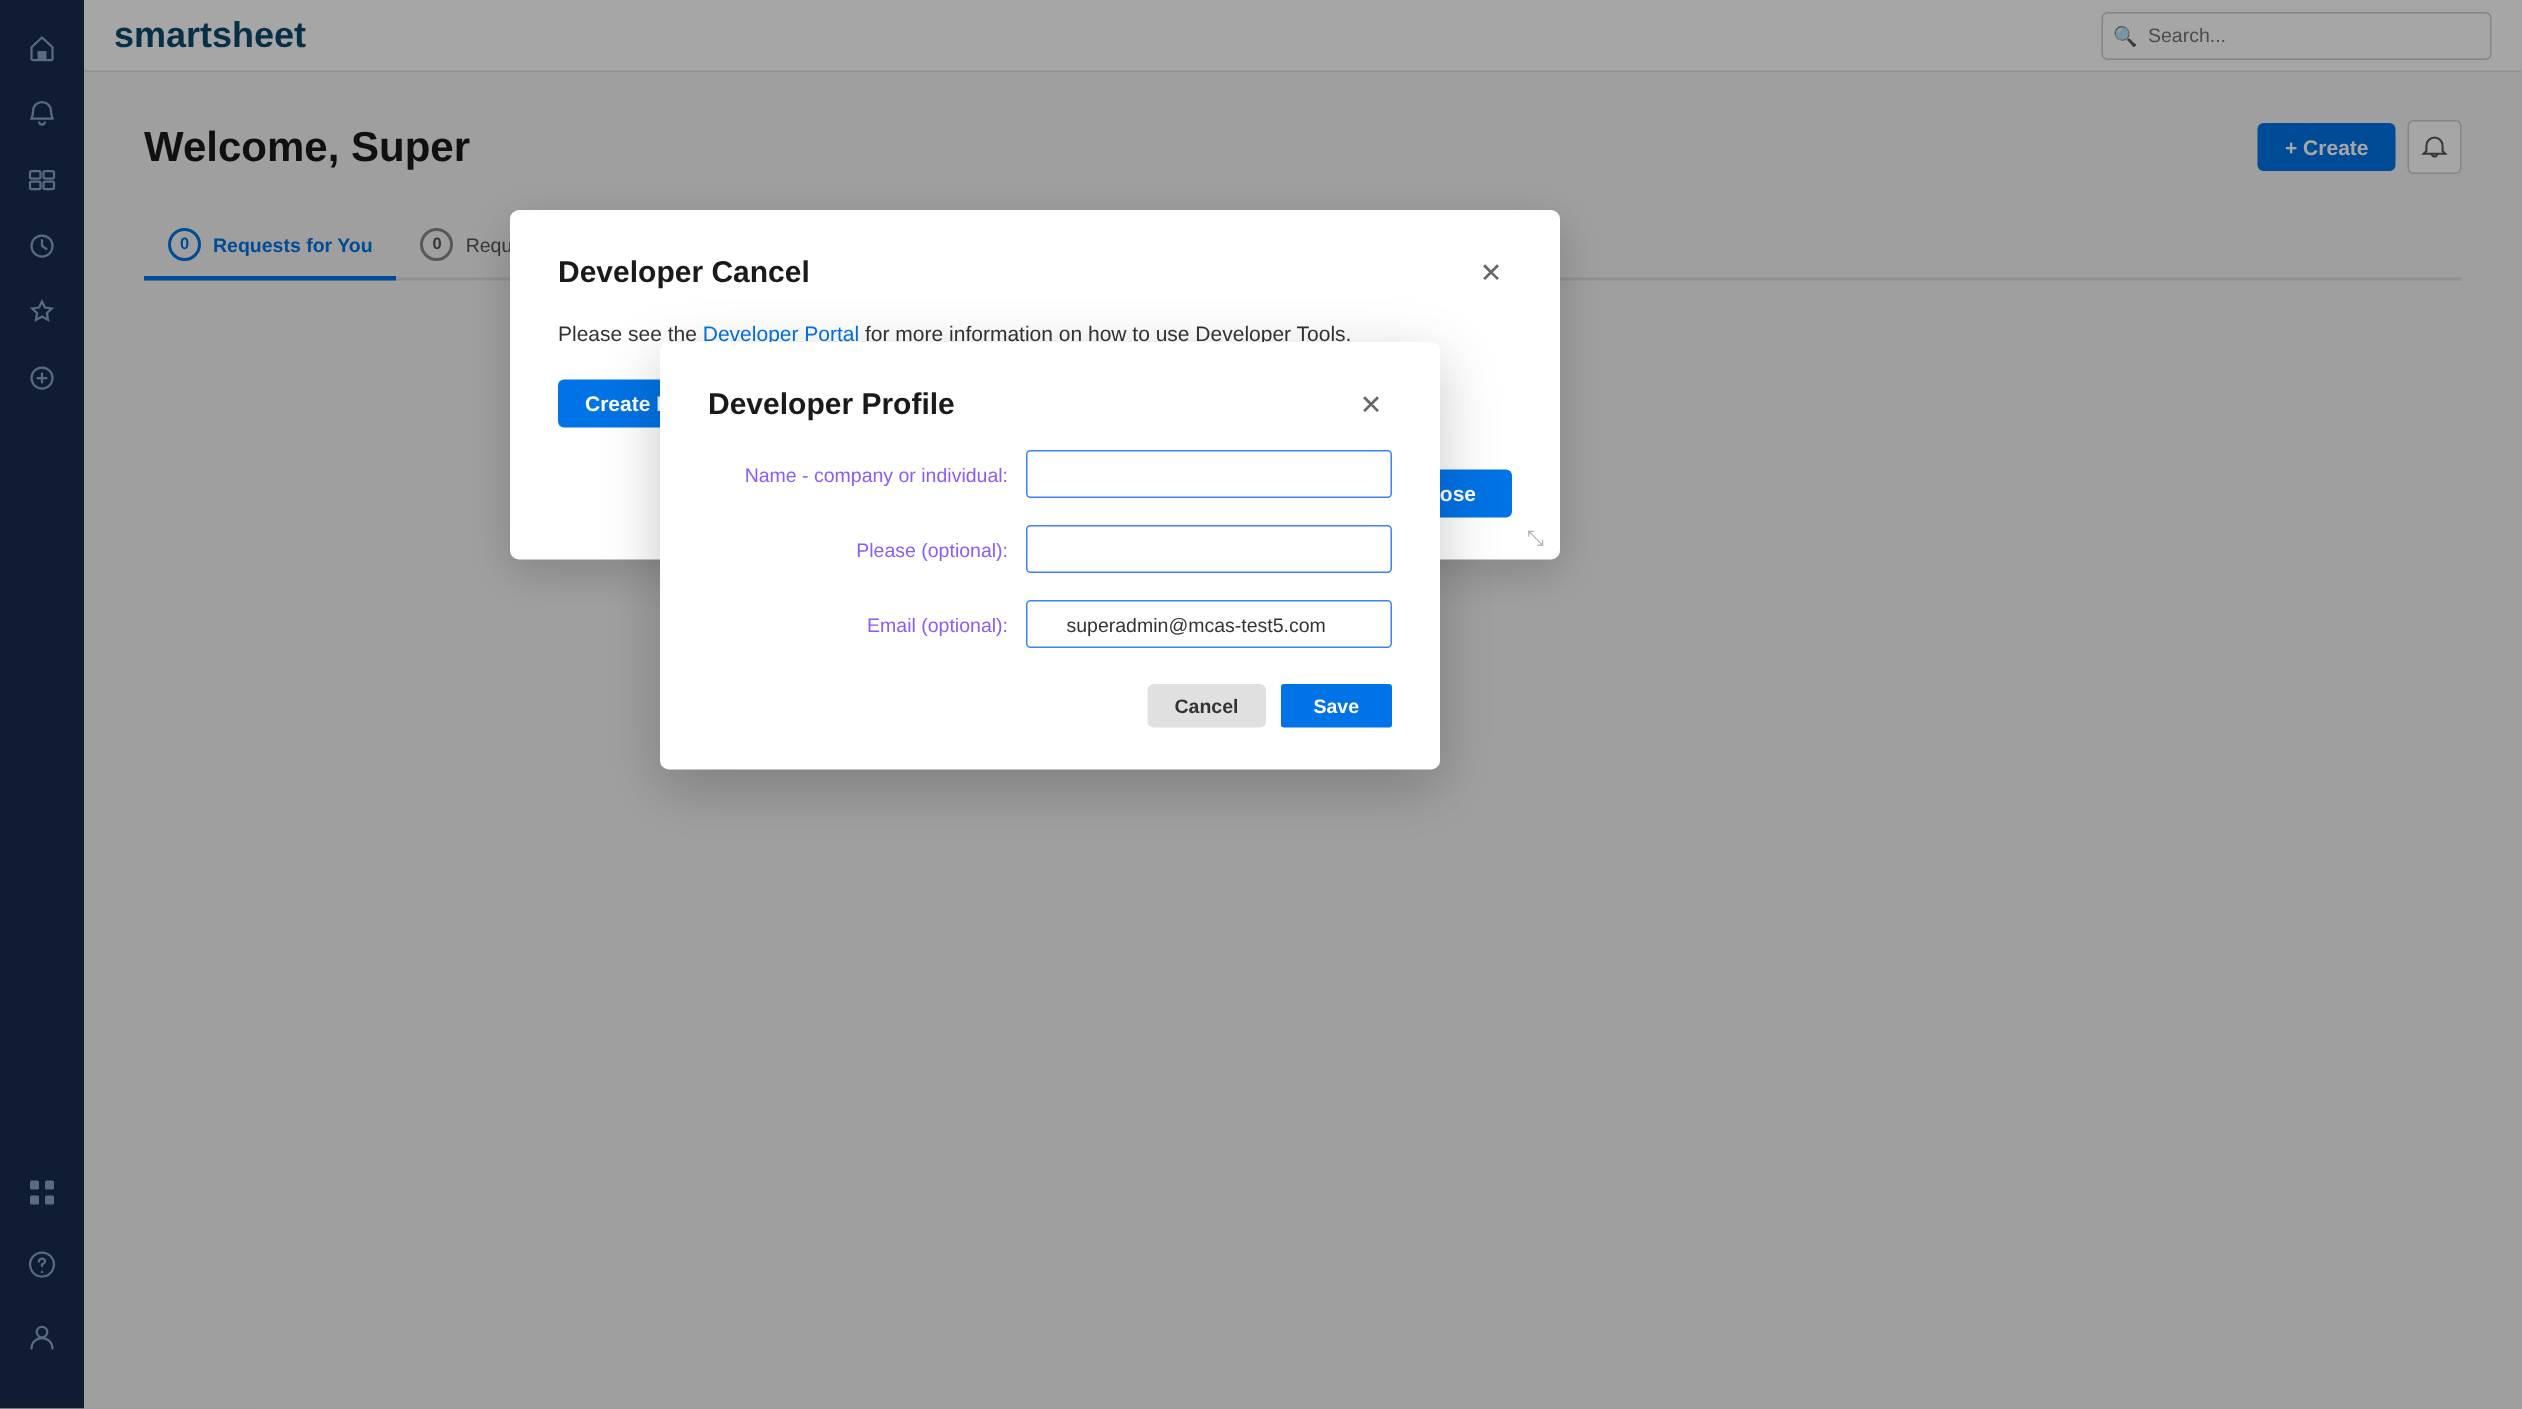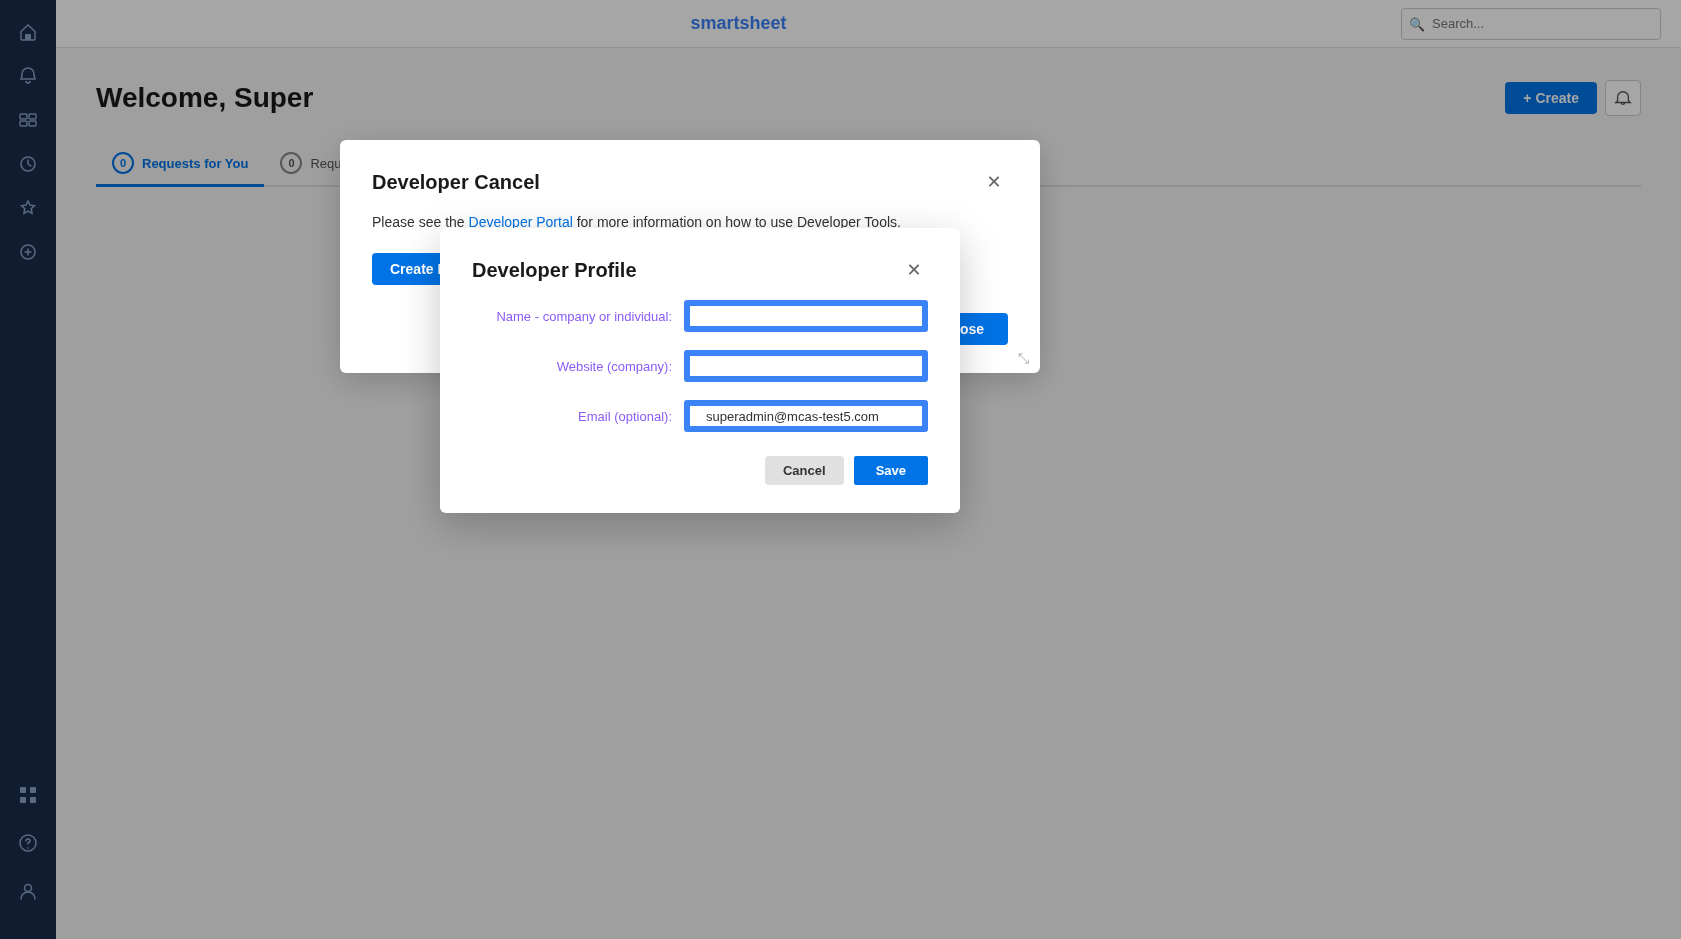--- a/index.html
+++ b/index.html
@@ -45,25 +45,24 @@
     .topbar {
       background: #fff;
       height: 48px;
       display: flex;
       align-items: center;
       padding: 0 20px;
       border-bottom: 1px solid #e0e0e0;
       flex-shrink: 0;
     }
     .topbar-logo {
-      font-size: 18px;
-      font-weight: 600;
-      color: #3b82f6;
+      font-size: 24px;
+      font-weight: 600;
+      color: #0c4a6e;
       flex: 1;
-      text-align: center;
     }
     .topbar-search {
       width: 260px;
       height: 32px;
       border: 1px solid #ccc;
       border-radius: 4px;
       padding: 0 10px 0 30px;
       font-size: 13px;
       color: #0c4a6e;
       background: #fff;
@@ -278,23 +277,23 @@
     .form-label {
       width: 200px;
       font-size: 13px;
       color: #8b5cf6;
       text-align: right;
       flex-shrink: 0;
     }
     .form-input {
       flex: 1;
       height: 32px;
-      border: 6px solid #3b82f6;
+      border: 1px solid #3b82f6;
       border-radius: 3px;
-      padding: 0 16px;
+      padding: 0 26px;
       font-size: 13px;
       color: #333;
       outline: none;
     }
     .profile-footer {
       display: flex;
       justify-content: flex-end;
       gap: 10px;
       margin-top: 24px;
     }
@@ -479,21 +478,21 @@
       <span class="dialog-title">Developer Profile</span>
       <button class="dialog-close">✕</button>
     </div>
 
     <div style="margin-top: 16px;">
       <div class="form-row">
         <label class="form-label">Name - company or individual:</label>
         <input class="form-input" type="text" value="" style="">
       </div>
       <div class="form-row">
-        <label class="form-label">Website (company):</label>
+        <label class="form-label">Please (optional):</label>
         <input class="form-input" type="text" value="" style="">
       </div>
       <div class="form-row">
         <label class="form-label">Email (optional):</label>
         <input class="form-input" type="email" value="superadmin@mcas-test5.com" style="">
       </div>
     </div>
 
     <div class="profile-footer">
       <button class="cancel-btn">Cancel</button>

